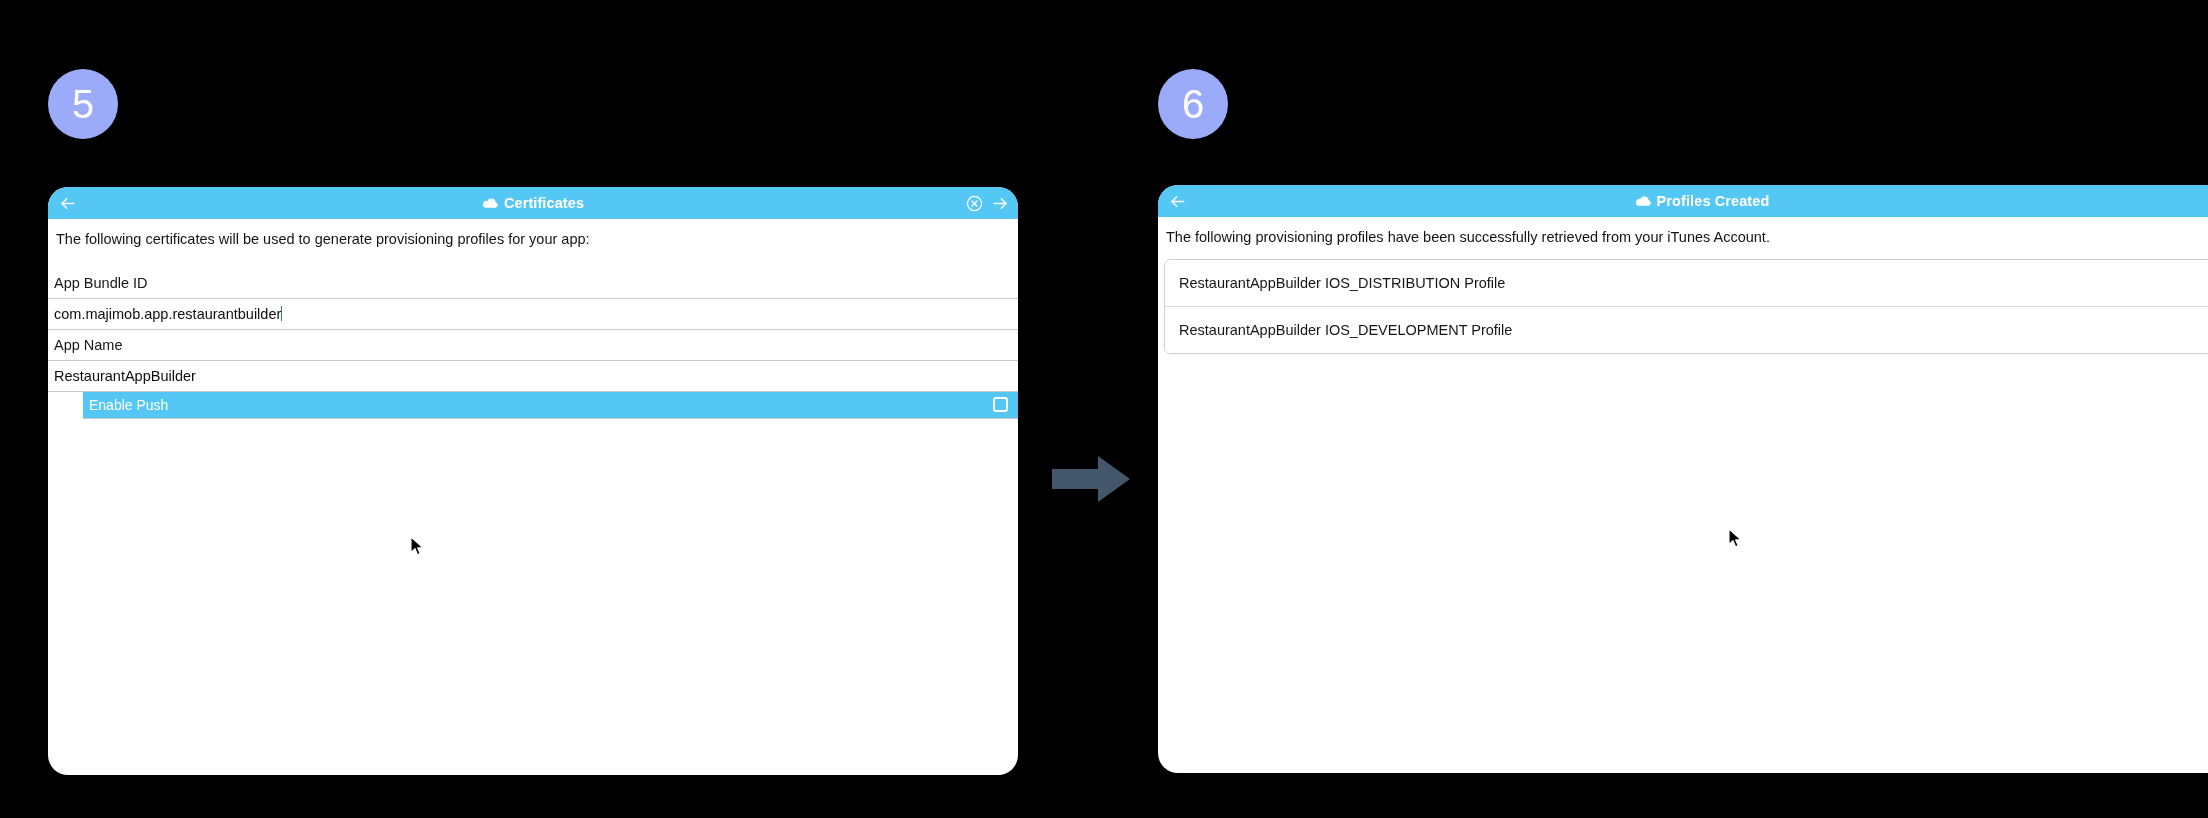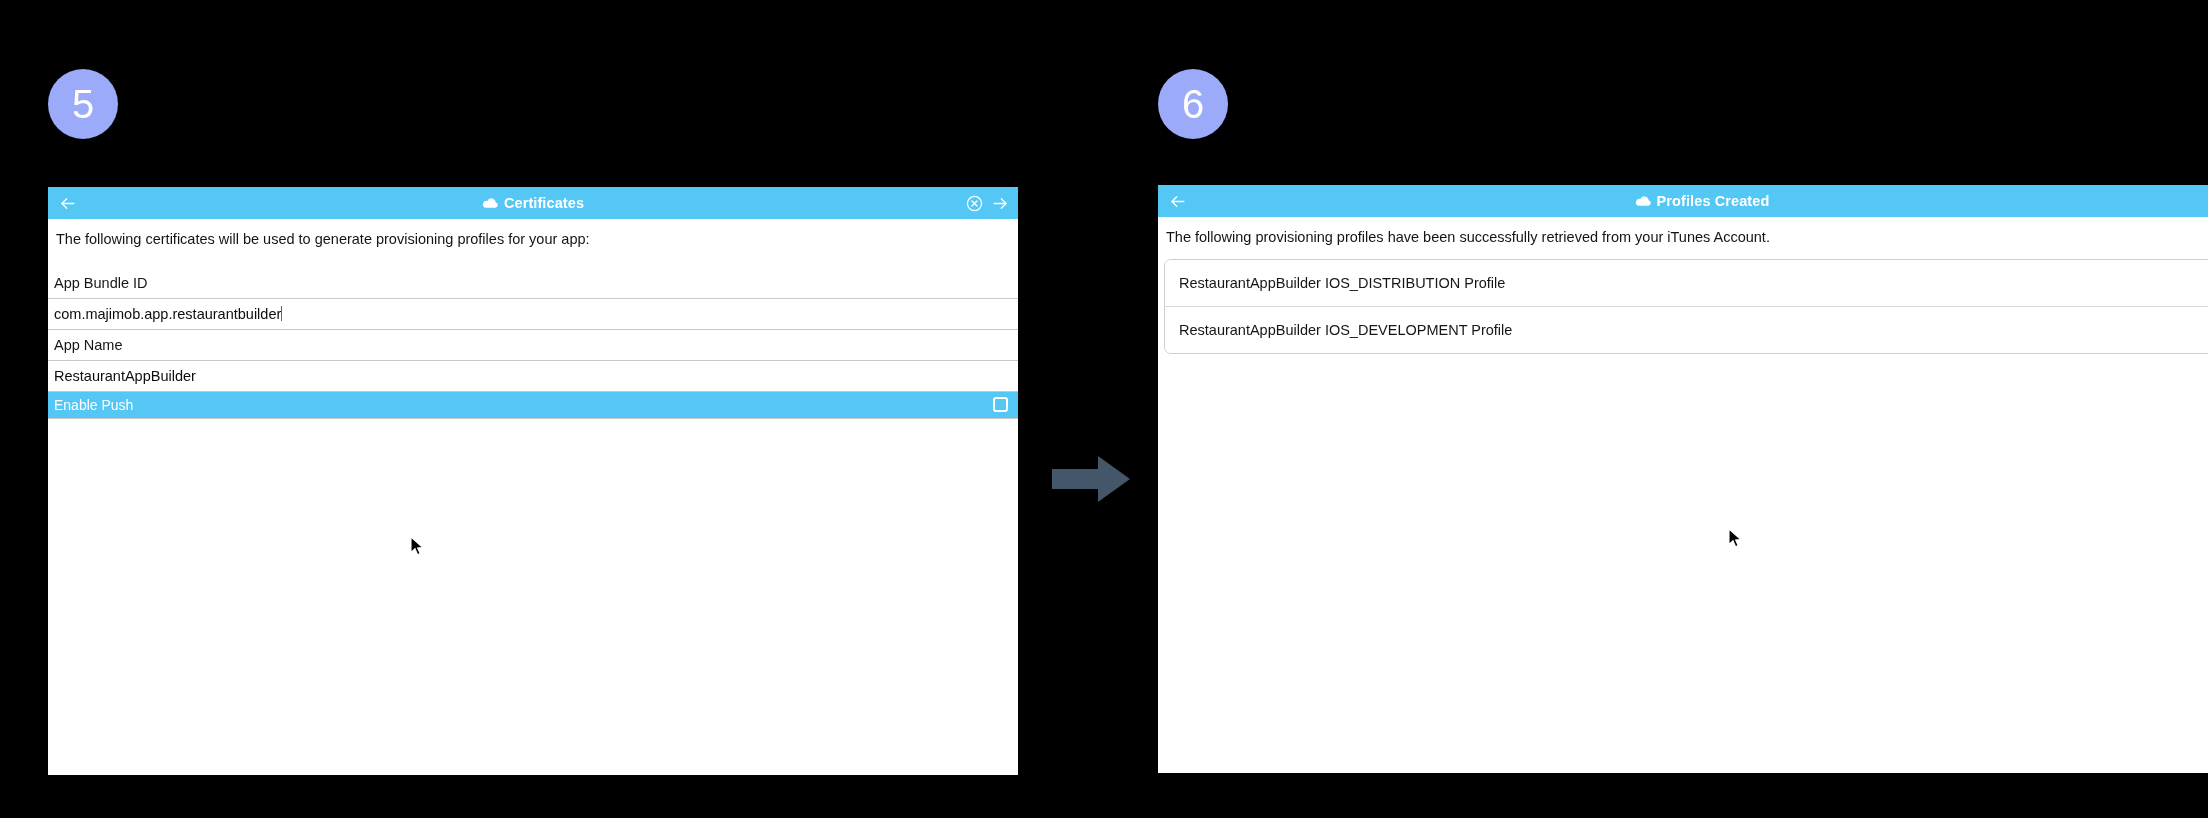--- a/index.html
+++ b/index.html
@@ -31,20 +31,21 @@
     font-family: "Liberation Sans", sans-serif;
   }
   #badge-5 { left: 48px;   top: 69px; }
   #badge-6 { left: 1158px; top: 69px; }
 
   
   .panel {
     position: absolute;
     background: #ffffff;
     overflow: hidden;
+    border-radius: 20px;
   }
   #panel-5 {
     left: 48px;
     top: 187px;
     width: 970px;
     height: 588px;
   }
   #panel-6 {
     left: 1158px;
     top: 185px;
@@ -158,20 +159,21 @@
   .toggle-row {
     height: 26px;
     display: flex;
     align-items: center;
     justify-content: space-between;
     padding: 0 10px 0 6px;
     font-size: 14px;
     color: #ffffff;
     background: #55C7F5;
     border-bottom: 1px solid #c9c9c9;
+    margin-left: 35px;
   }
   .checkbox {
     width: 15px;
     height: 15px;
     border: 2px solid #ffffff;
     border-radius: 3px;
     background: transparent;
     box-sizing: border-box;
   }
 

